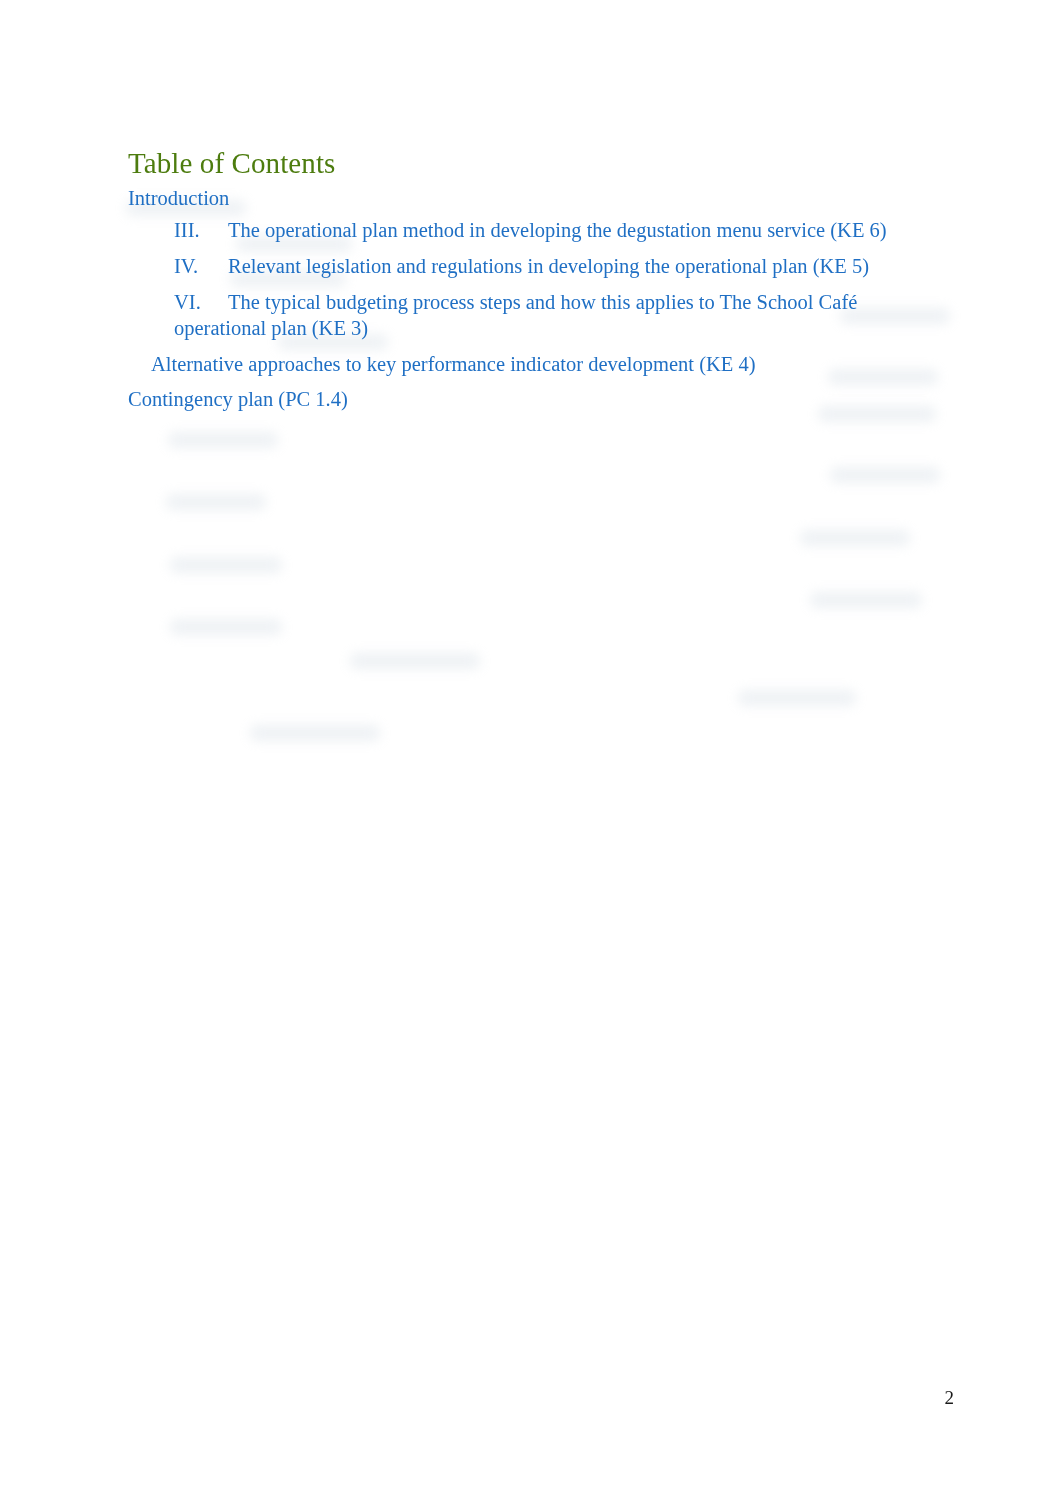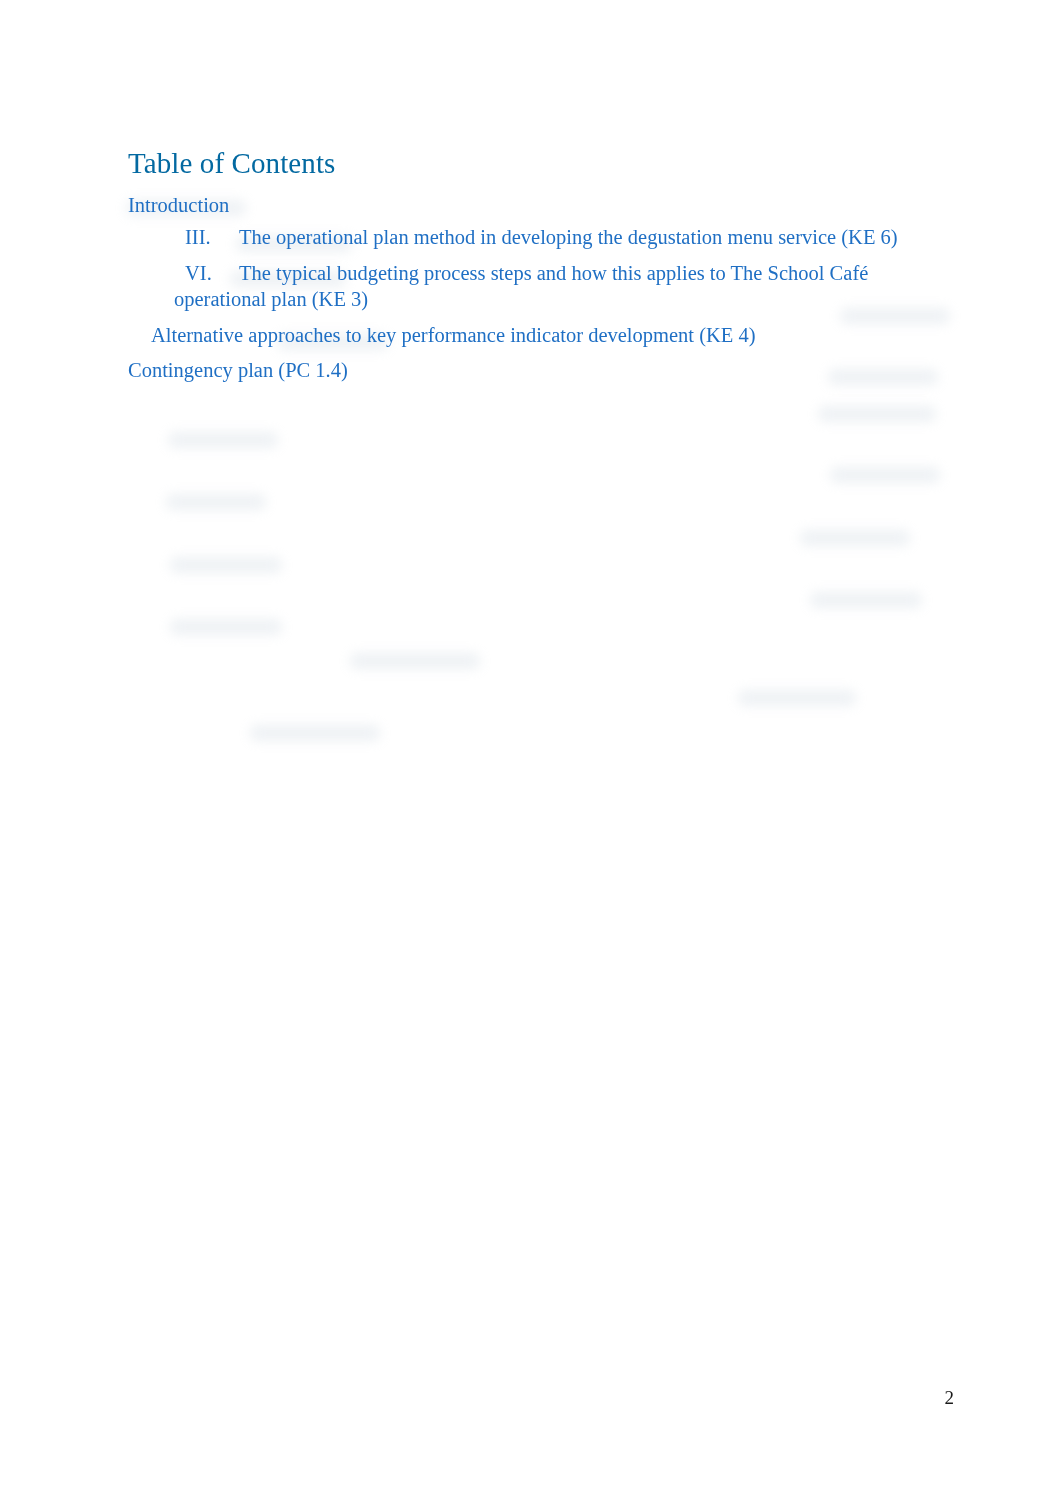--- a/index.html
+++ b/index.html
@@ -21,24 +21,24 @@
   .content {
     position: absolute;
     left: 128px;
     top: 146px;
     width: 806px;
   }
 
   .toc-heading {
     font-size: 29px;
     line-height: 34px;
-    color: #0369a1;
+    color: #4d7c0f;
     font-weight: 400;
     letter-spacing: 0.1px;
-    margin: 0 0 12px 0;
+    margin: 0 0 5px 0;
     white-space: nowrap;
   }
 
   .toc-list {
     margin: 0;
     padding: 0;
     list-style: none;
   }
 
   .toc-entry {
@@ -66,21 +66,20 @@
   .lvl3 {
     padding-left: 46px;
     margin-bottom: 10px;
   }
   .lvl3 .num {
     display: inline-block;
     min-width: 54px;
   }
   .lvl3 .num.wide {
     min-width: 54px;
-    margin-left: 11px;
   }
 
   
   .smudge {
     position: absolute;
     background: #c9d4de;
     opacity: 0.30;
     filter: blur(6px);
     border-radius: 7px;
     pointer-events: none;
@@ -130,20 +129,23 @@
       </li>
 
 
 
 
 
       <li class="toc-entry lvl3">
         <span class="num wide">III.</span><span class="txt">The operational plan method in developing the degustation menu service (KE 6)</span>
       </li>
 
+      <li class="toc-entry lvl3">
+        <span class="num wide">IV.</span><span class="txt">Relevant legislation and regulations in developing the operational plan (KE 5)</span>
+      </li>
 
 
       <li class="toc-entry lvl3">
         <span class="num wide">VI.</span><span class="txt">The typical budgeting process steps and how this applies to The School Café operational plan (KE 3)</span>
       </li>
 
 
       <li class="toc-entry lvl2">
         <span class="txt">Alternative approaches to key performance indicator development (KE 4)</span>
       </li>

